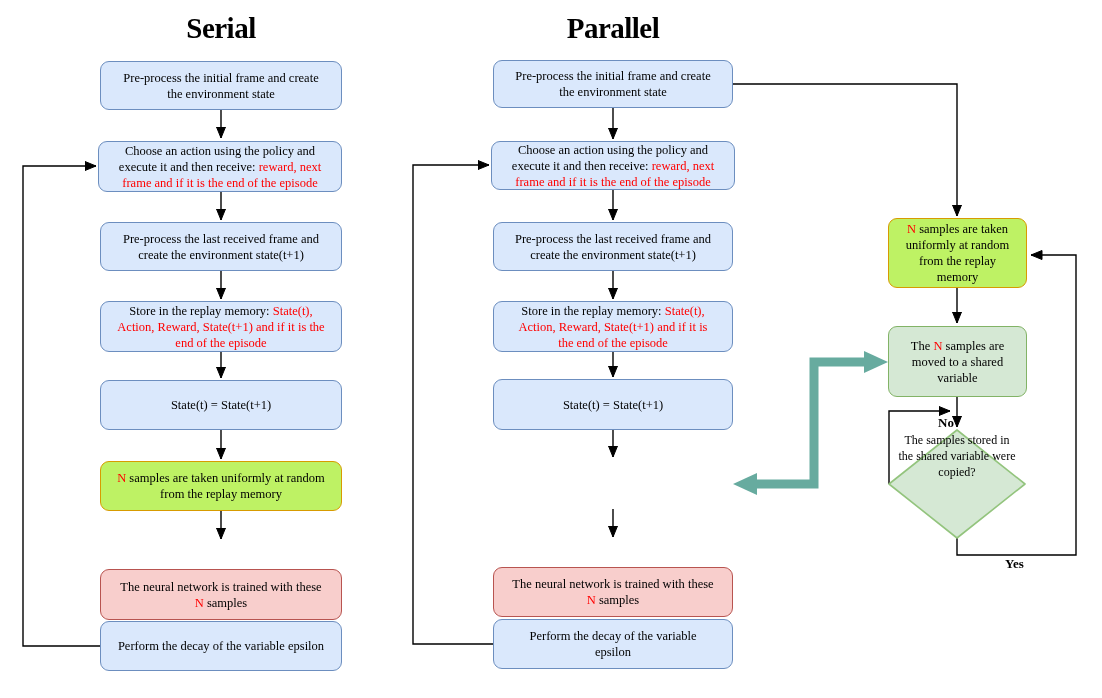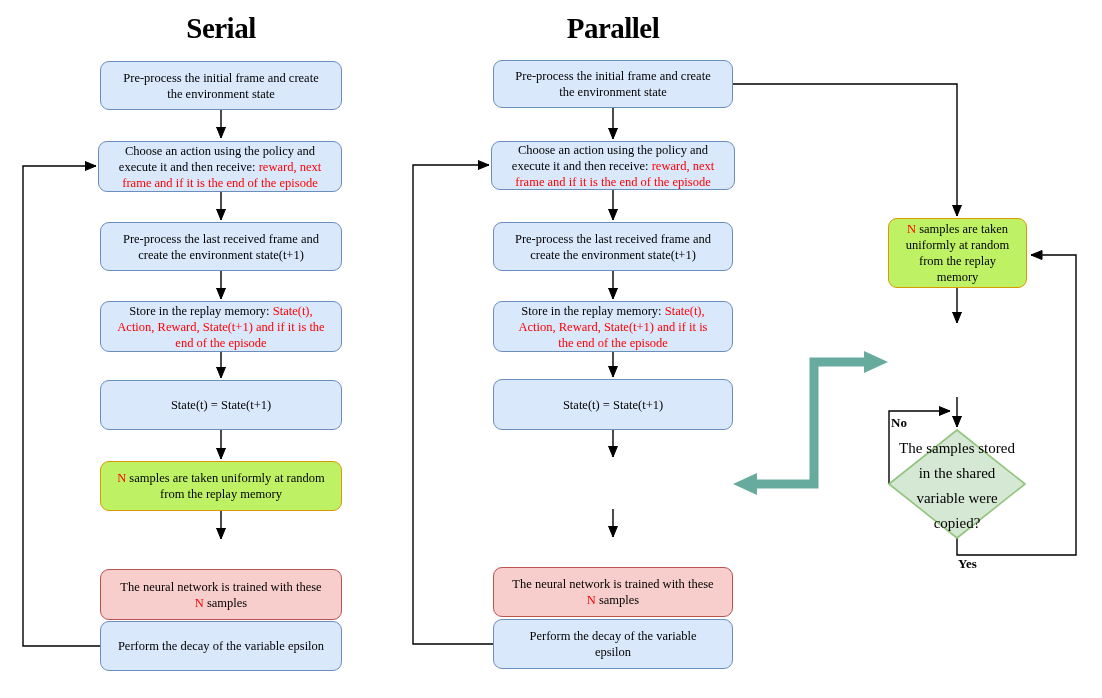--- a/index.html
+++ b/index.html
@@ -14,24 +14,24 @@
     display:flex; align-items:center; justify-content:center;
     font-size:12.5px; line-height:16px; padding:2px 16px; text-align:center;
   }
   .bt { width:100%; text-align:center; }
   .blue   { background:#dae8fc; border:1px solid #6c8ebf; }
   .orange { background:#bef264; border:1.3px solid #d79b00; }
   .redbox { background:#f8cecc; border:1.3px solid #b85450;margin-top:28px; }
   .green  { background:#d5e8d4; border:1.3px solid #82b366; }
   .red-t  { color:#ff0000; }
   .dtext {
-    position:absolute; display:flex; align-items:flex-end; justify-content:center;
-    font-size:15px; line-height:25px; text-align:center;
+    position:absolute; display:flex; align-items:flex-start; justify-content:center;
+    font-size:12px; line-height:16px; text-align:center;
   }
-  .lbl { position:absolute; font-weight:bold; font-size:13px; color:#000; }
+  .lbl { position:absolute; font-weight:bold; font-size:13px; color:#000;padding-left:47px; }
 </style>
 </head>
 <body>
 
 <div class="canvas">
 
   <svg class="connector-layer" viewBox="0 0 1102 698" xmlns="http://www.w3.org/2000/svg">
     <defs>
       <marker id="arr" markerUnits="userSpaceOnUse" markerWidth="13" markerHeight="11" refX="11.5" refY="5" orient="auto">
         <path d="M0.5,0.5 L11.5,5 L0.5,9.5 Z" fill="#000000" stroke="#000000" stroke-width="1"></path>
@@ -117,20 +117,23 @@
   <div class="box redbox" style="left:493px;top:539px;width:240px;height:50px;">
     <div class="bt"><span>The neural network is trained with these </span><span class="red-t">N</span><span> samples</span></div>
   </div>
   <div class="box blue" style="left:493px;top:619px;width:240px;height:50px;">
     <div class="bt"><span>Perform the decay of the variable epsilon</span><span class="red-t"></span><span></span></div>
   </div>
 
   <div class="box orange" style="left:888px;top:218px;width:139px;height:70px;">
     <div class="bt"><span></span><span class="red-t">N</span><span> samples are taken uniformly at random from the replay memory</span></div>
   </div>
+  <div class="box green" style="left:888px;top:326px;width:139px;height:71px;">
+    <div class="bt"><span>The </span><span class="red-t">N</span><span> samples are moved to a shared variable</span></div>
+  </div>
 
   <div class="dtext" style="left:897px;top:432px;width:120px;height:104px;">
     <div class="bt"><span>The samples stored in the shared variable were copied?</span></div>
   </div>
 
   <div class="lbl" style="left:891px;top:415px;">No</div>
   <div class="lbl" style="left:958px;top:556px;">Yes</div>
 
 </div>
 

